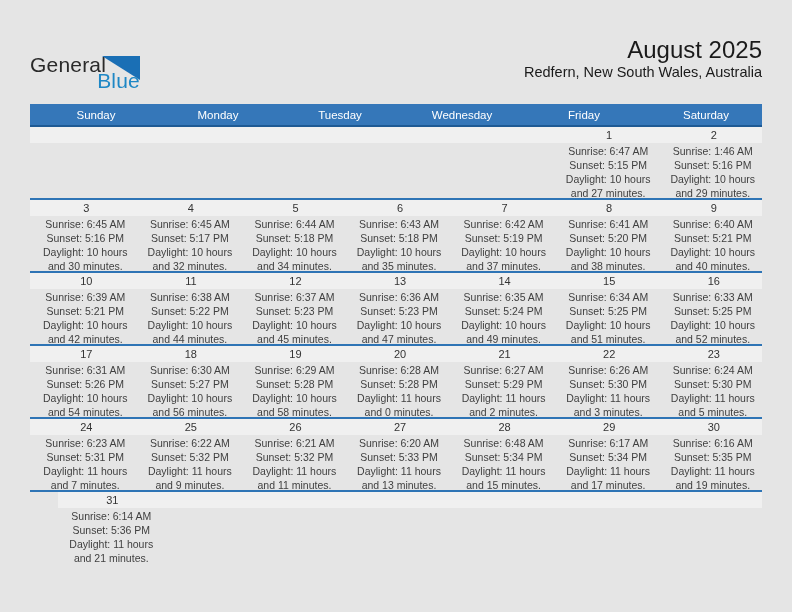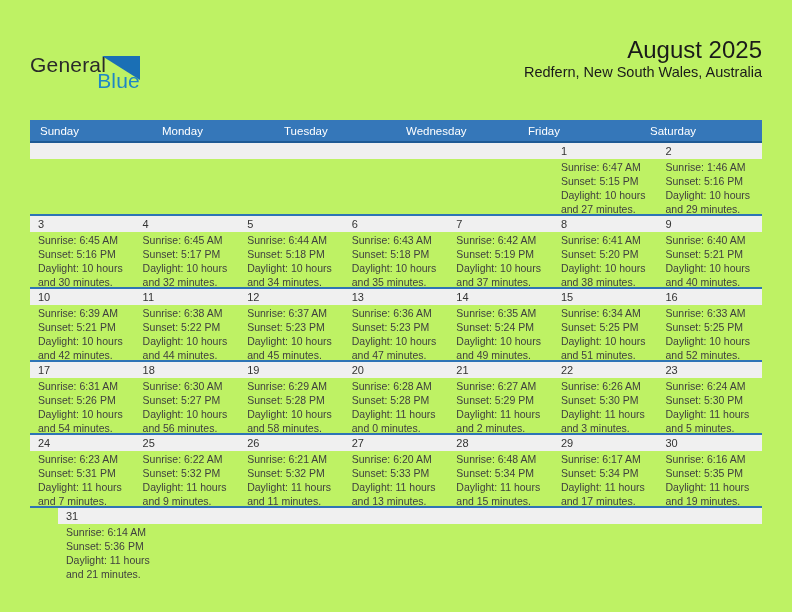--- a/index.html
+++ b/index.html
@@ -4,21 +4,21 @@
 <style>
   * { margin: 0; padding: 0; box-sizing: border-box; }
   html, body { background: #ffffff; }
   body {
     width: 792px; height: 612px;
     font-family: "Liberation Sans", sans-serif;
     position: relative;
     overflow: hidden;
     color: #3d3d3d;
   }
-  .page { position: absolute; inset: 0; background: #bef264; }
+  .page { position: absolute; inset: 0; background: #e5e5e5; }
 
   
   .logo {
     position: absolute; left: 30px; top: 53px;
     width: 110px; height: 40px;
   }
   .logo-general {
     position: absolute; left: 0; top: 0;
     font-size: 21px; letter-spacing: 0.2px;
     color: var(--logo-dark);
@@ -37,21 +37,21 @@
   }
   .titles {
     position: absolute; right: 30px; top: 36px;
     text-align: right;
   }
   .title { font-size: 24px; color: var(--title-color); }
   .subtitle { font-size: 14.5px; color: var(--title-color); margin-top: 0; }
 
   
   .calendar {
-    position: absolute; left: 30px; top: 120px; width: 732px;
+    position: absolute; left: 30px; top: 104px; width: 732px; text-align: center;
   }
   .weekday-row {
     display: flex; height: 23px;
     background: var(--header-bg);
     border-bottom: 2px solid var(--header-border);
   }
   .wd {
     flex: 1; color: #ffffff; font-size: 11.5px;
     line-height: 22px; padding-left: 10px;
     white-space: nowrap; overflow: hidden;

